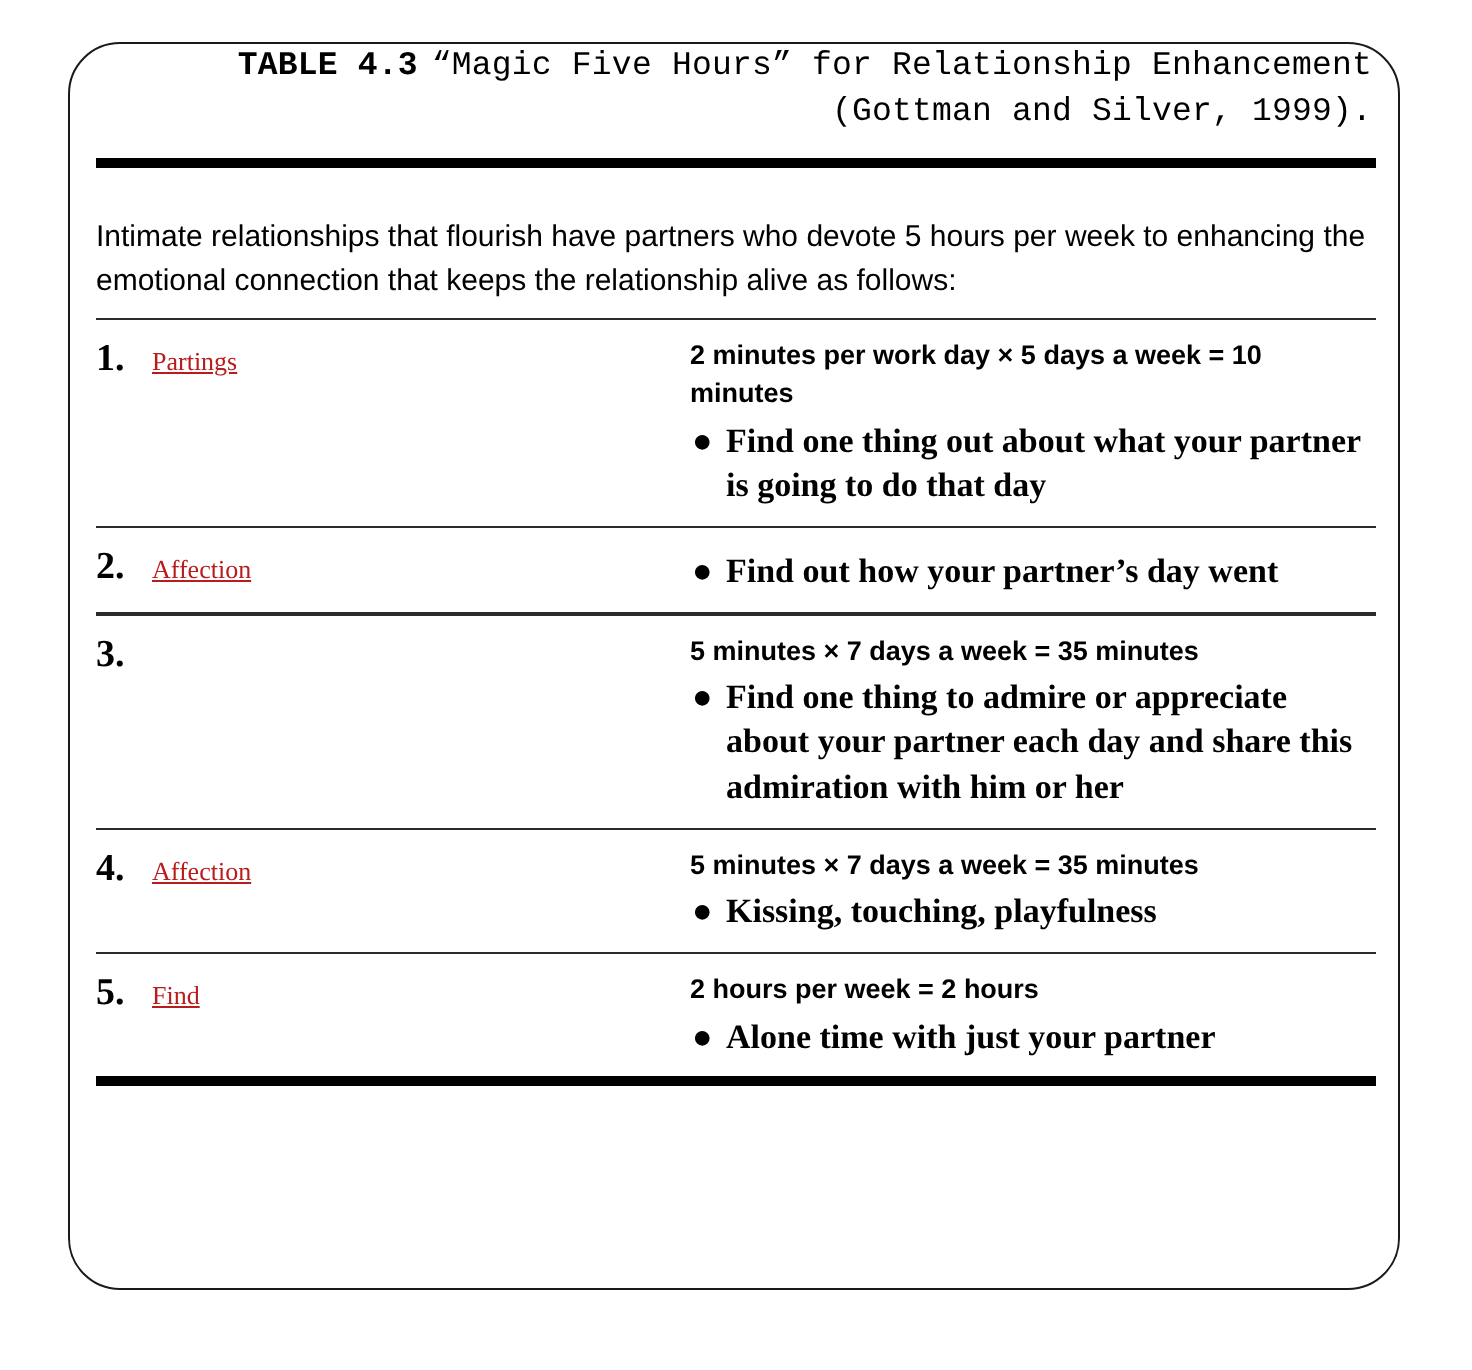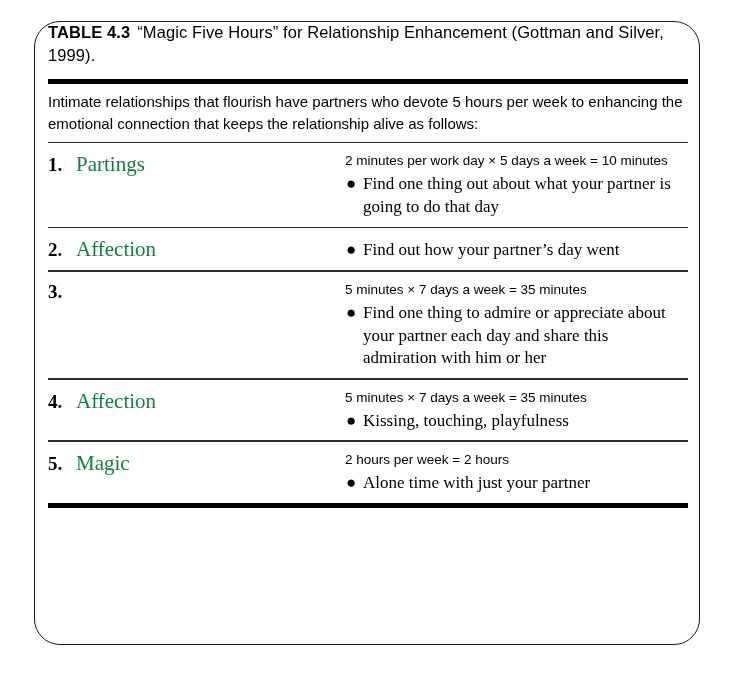--- a/index.html
+++ b/index.html
@@ -36,27 +36,28 @@
 
   .card-inner {
     position: absolute;
     left: 48px;
     top: 21px;
     width: 640px;
   }
 
   
   .table-title {
-    font-family: Liberation Sans, sans-serif;
+    font-family: Liberation Mono, monospace;
     font-size: 16.5px;
     line-height: 1.42;
     letter-spacing: 0.1px;
     color: #000;
     margin: 0;
     padding: 0 2px 0 0;
+    text-align: right;
   }
   .table-title .tnum {
     font-weight: bold;
   }
   .title-gap { display: inline-block; width: 7px; }
 
   
   .rule-thick {
     height: 5px;
     background: #000000;
@@ -70,21 +71,21 @@
     background: #2b2b2b;
   }
 
   
   .intro {
     font-family: "Liberation Sans", sans-serif;
     font-size: 15px;
     line-height: 1.46;
     color: #000;
     margin: 0;
-    padding: 7px 4px 7px 0;
+    padding: 24px 4px 7px 0;
   }
 
   
   .row {
     display: flex;
     align-items: flex-start;
     padding: 7px 0 8px 0;
   }
   .row-left {
     width: 297px;
@@ -96,27 +97,29 @@
   .row-num {
     font-family: "Liberation Serif", serif;
     font-weight: bold;
     font-size: 19px;
     width: 28px;
     flex: 0 0 28px;
     color: #000;
   }
   .row-label {
     font-family: "Liberation Serif", serif;
-    font-size: 21px;
-    color: #15803d;
+    font-size: 13px;
+    color: #b91c1c;
     line-height: 1.2;
+    text-decoration: underline;
   }
   .row-right {
     flex: 1 1 auto;
     padding-top: 1px;
+    font-weight: bold;
   }
   .calc {
     font-family: "Liberation Sans", sans-serif;
     font-size: 13.5px;
     line-height: 1.42;
     color: #000;
     margin: 0;
     padding: 0 10px 0 0;
   }
   .bullet-line {
@@ -211,21 +214,21 @@
           <span class="bullet-dot">●</span>
           <span class="bullet-text">Kissing, touching, playfulness</span>
         </div>
       </div>
     </div>
     <div class="rule-thin"></div>
 
     <div class="row">
       <div class="row-left">
         <span class="row-num">5.</span>
-        <span class="row-label">Magic</span>
+        <span class="row-label">Find</span>
       </div>
       <div class="row-right">
         <p class="calc">2 hours per week = 2 hours</p>
         <div class="bullet-line">
           <span class="bullet-dot">●</span>
           <span class="bullet-text">Alone time with just your partner</span>
         </div>
       </div>
     </div>
 

